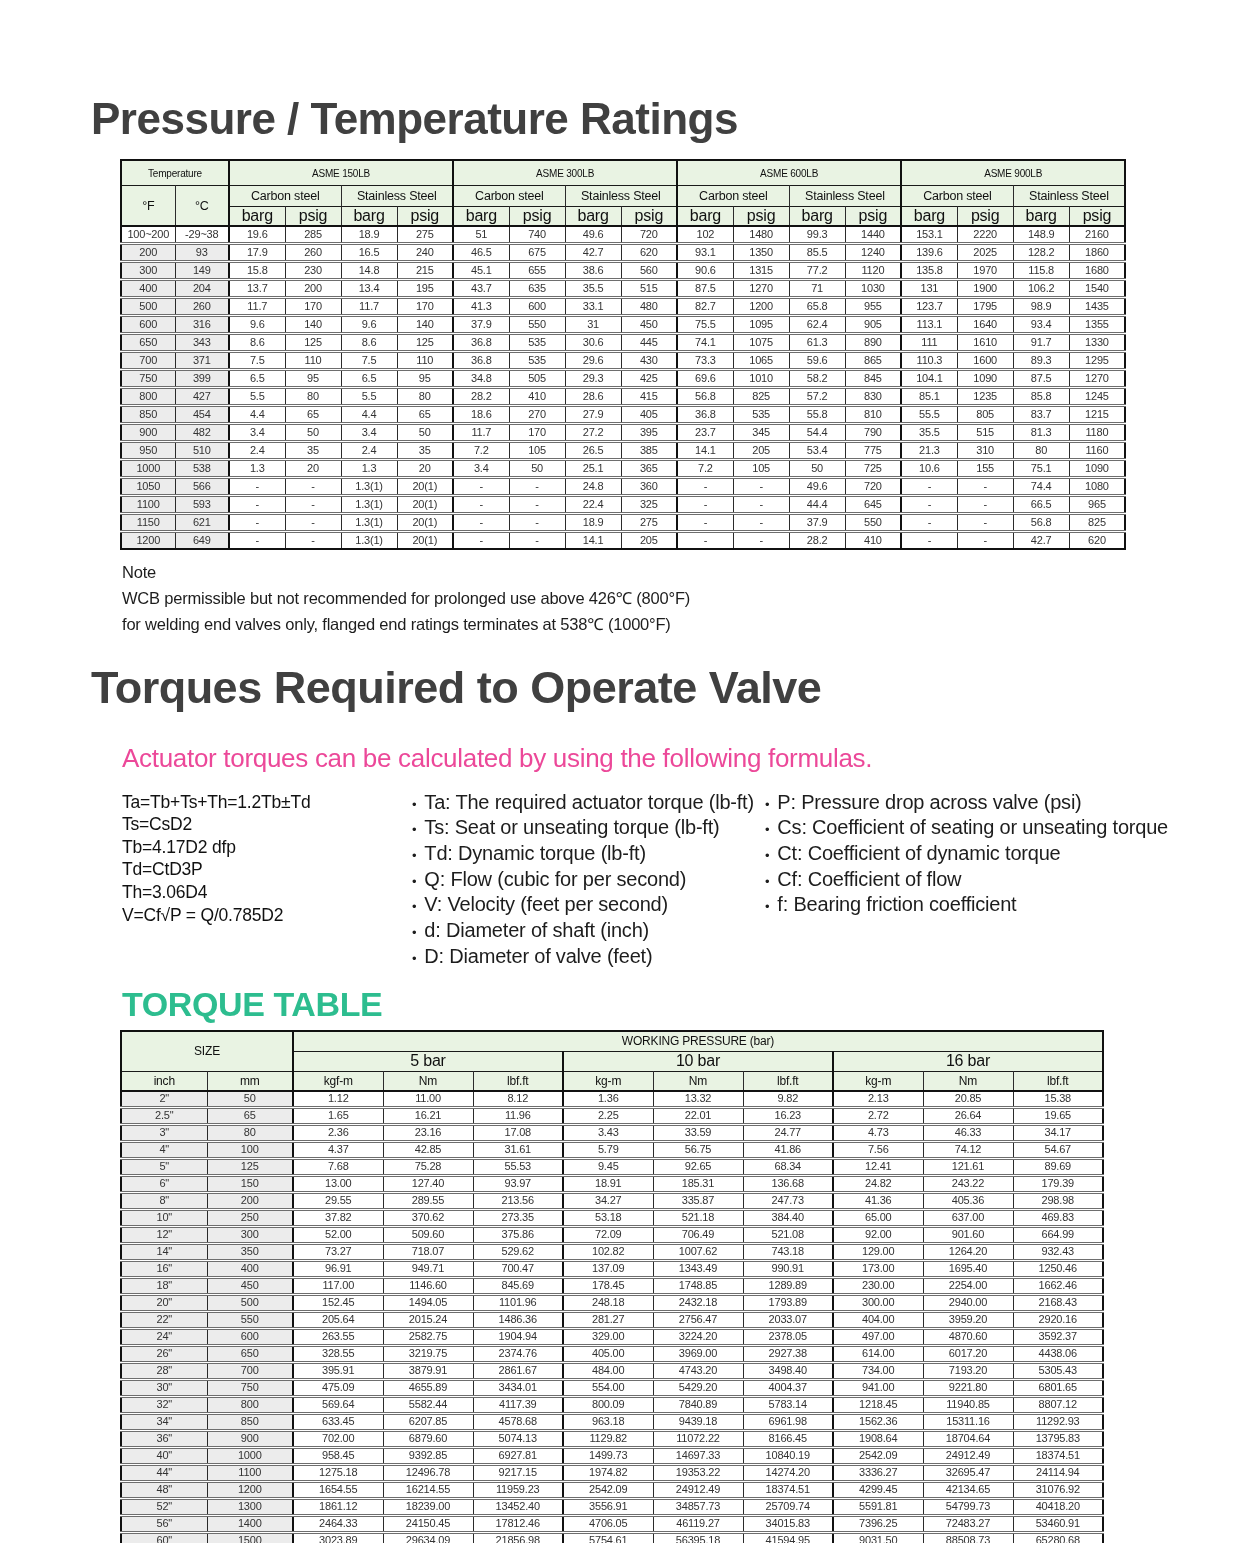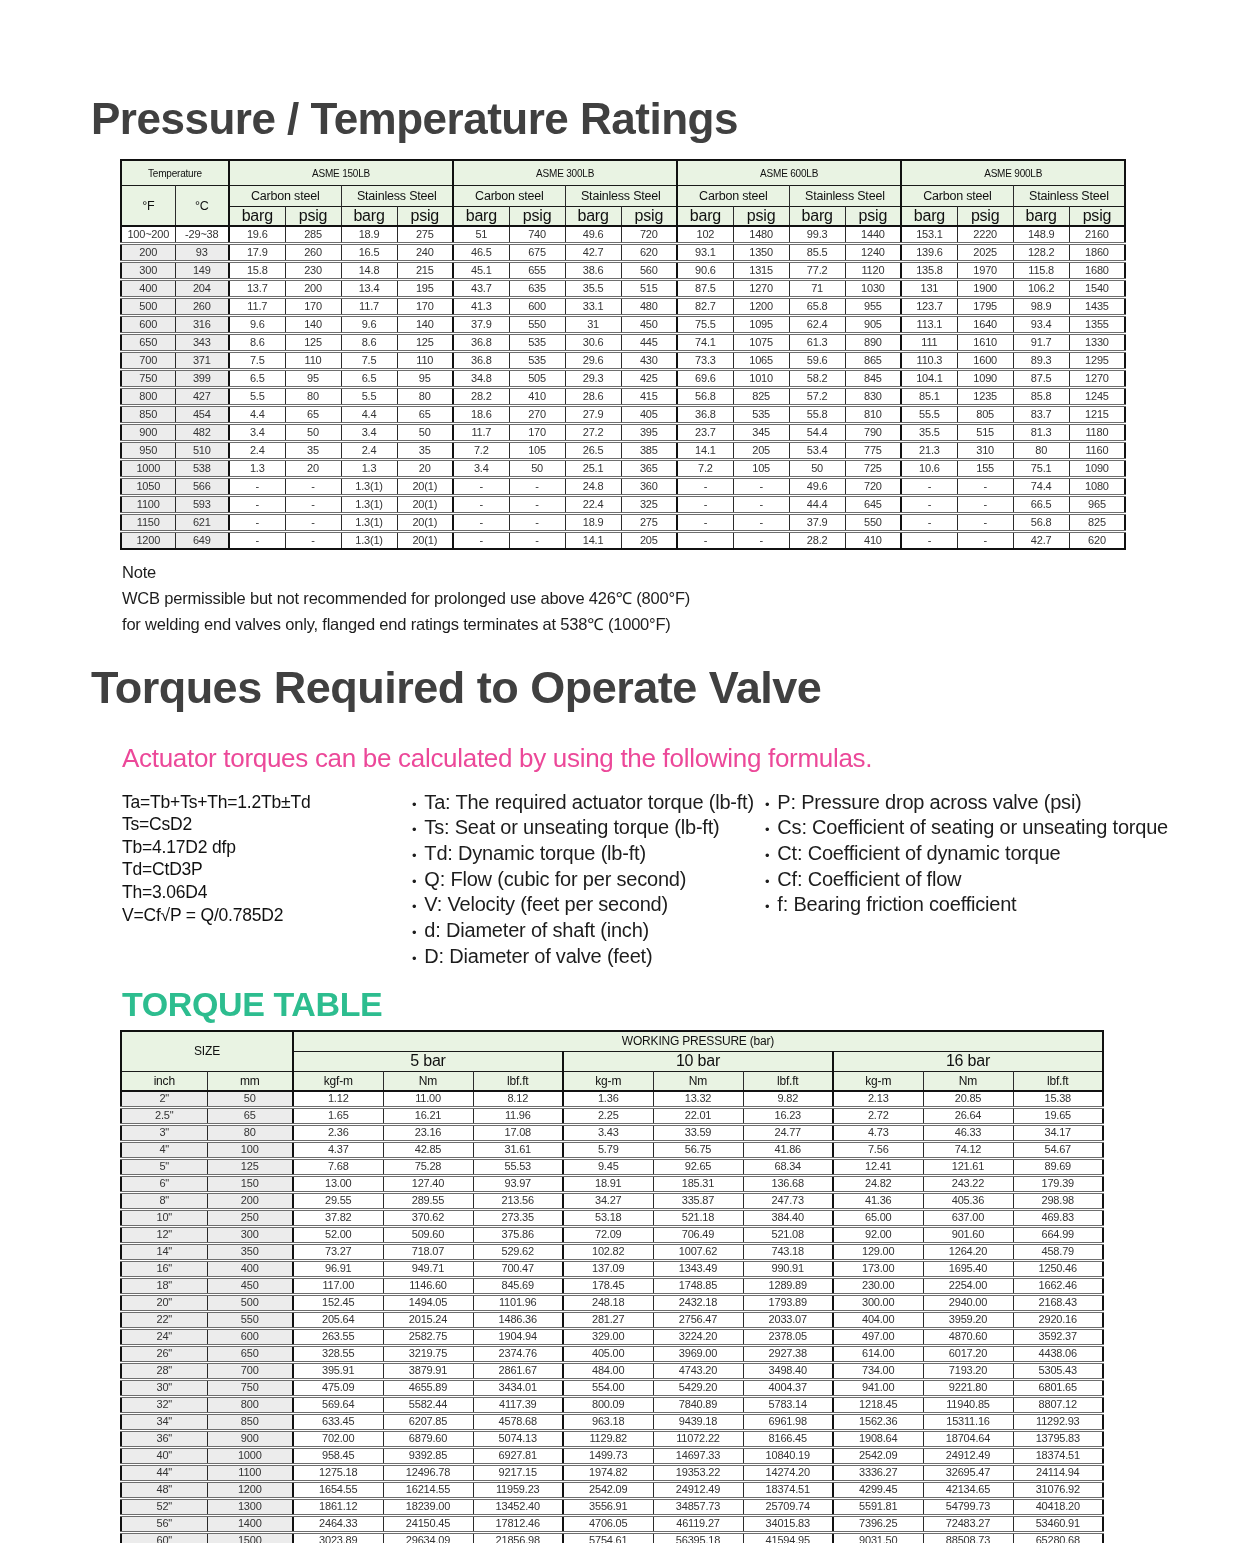--- a/index.html
+++ b/index.html
@@ -683,21 +683,21 @@
           <td class="shade">14"</td>
           <td class="shade">350</td>
           <td class="bl">73.27</td>
           <td>718.07</td>
           <td>529.62</td>
           <td class="bl">102.82</td>
           <td>1007.62</td>
           <td>743.18</td>
           <td class="bl">129.00</td>
           <td>1264.20</td>
-          <td>458.79</td>
+          <td>932.43</td>
         </tr>
         <tr>
           <td class="shade">16"</td>
           <td class="shade">400</td>
           <td class="bl">96.91</td>
           <td>949.71</td>
           <td>700.47</td>
           <td class="bl">137.09</td>
           <td>1343.49</td>
           <td>990.91</td>

